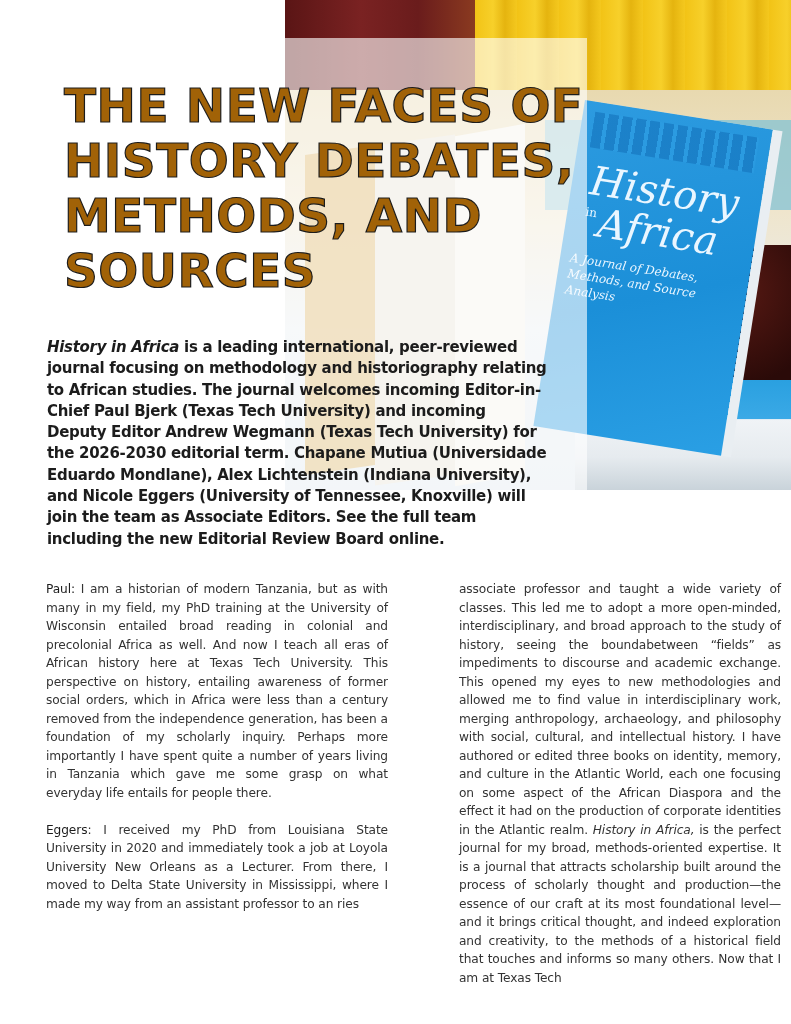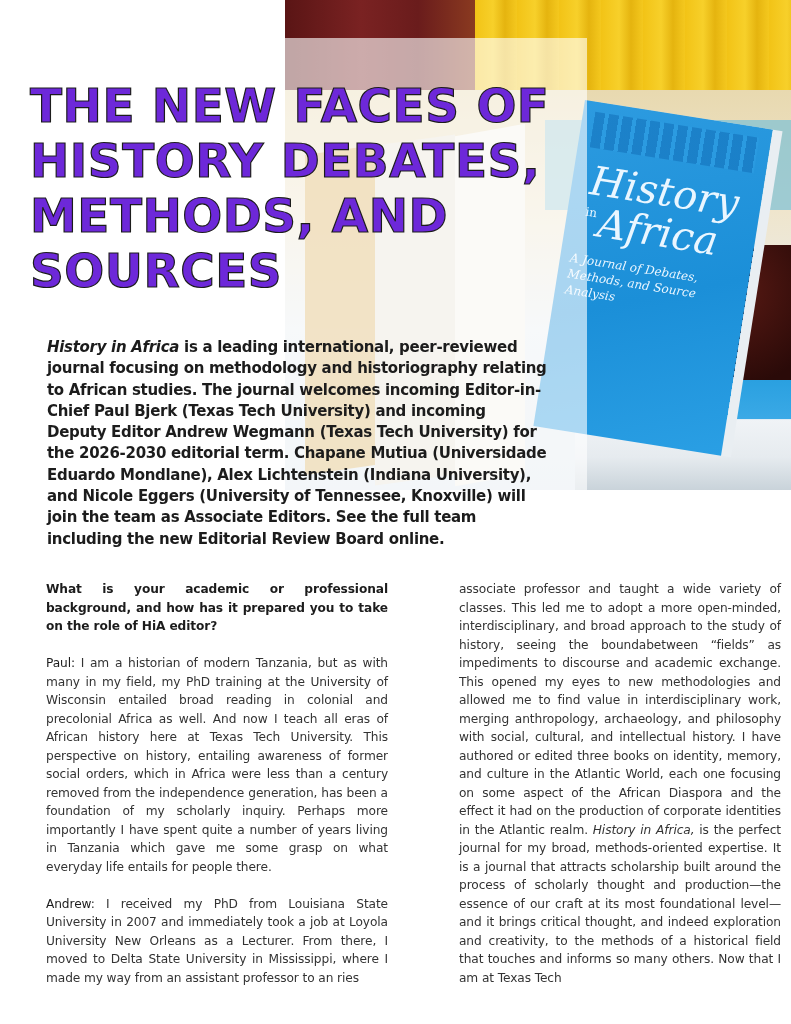--- a/index.html
+++ b/index.html
@@ -29,23 +29,23 @@
                    background: repeating-linear-gradient(90deg, #1677c0 0 10px, #2c9ce2 10px 14px); opacity: .7; }
   .cover-title { position: absolute; left: 18px; top: 58px; color: #eaf6ff;
                  font-family: "DejaVu Serif", serif; font-style: italic; font-size: 40px; line-height: 40px; }
   .cover-in { position: absolute; left: 18px; top: 103px; color: #eaf6ff; font-family: "DejaVu Serif", serif; font-size: 12px; }
   .cover-africa { position: absolute; left: 32px; top: 96px; color: #eaf6ff; font-family: "DejaVu Serif", serif; font-style: italic; font-size: 40px; }
   .cover-sub { position: absolute; left: 10px; top: 150px; width: 170px; color: #eaf6ff; font-family: "DejaVu Serif", serif;
                font-style: italic; font-size: 12px; line-height: 16px; }
   .overlay { position: absolute; left: 285px; top: 38px; width: 302px; height: 452px; background: rgba(255,255,255,0.62); }
 
   
-  .title { position: absolute; left: 30px; top: 78px; width: 540px; margin: 0;
+  .title { position: absolute; left: 64px; top: 78px; width: 540px; margin: 0;
            font-family: "DejaVu Sans", sans-serif; font-weight: 900; font-size: 47px; line-height: 55px;
-           letter-spacing: 0.5px; color: #6d28d9; -webkit-text-stroke: 1.2px #1c1c1c; }
+           letter-spacing: 0.5px; color: #a16207; -webkit-text-stroke: 1.2px #1c1c1c; }
 
   
   .intro { position: absolute; left: 47px; top: 337px; width: 500px; margin: 0;
            font-family: "DejaVu Sans", sans-serif; font-weight: bold; font-size: 15px; line-height: 21.3px;
            color: #1c1c1c; letter-spacing: -0.3px; }
   .intro em { font-style: italic; }
 
   
   .col { position: absolute; top: 580px; width: 342px; text-align: justify;
          font-family: "DejaVu Sans", sans-serif; font-size: 12.2px; line-height: 18.5px; color: #333; letter-spacing: -0.1px; }
@@ -77,20 +77,19 @@
     <div class="cover-sub">A Journal of Debates, Methods, and Source Analysis</div>
   </div>
 </div>
 <div class="overlay"></div>
 
 <h1 class="title">THE NEW FACES OF HISTORY DEBATES, METHODS, AND SOURCES</h1>
 
 <p class="intro"><em>History in Africa</em><span> is a leading international, peer-reviewed journal focusing on methodology and historiography relating to African studies. The journal welcomes incoming Editor-in-Chief Paul Bjerk (Texas Tech University) and incoming Deputy Editor Andrew Wegmann (Texas Tech University) for the 2026-2030 editorial term. Chapane Mutiua (Universidade Eduardo Mondlane), Alex Lichtenstein (Indiana University), and Nicole Eggers (University of Tennessee, Knoxville) will join the team as Associate Editors. See the full team including the new Editorial Review Board online.</span></p>
 
 <div class="col col-left">
-  <p class="question">What is your academic or professional background, and how has it prepared you to take on the role of HiA editor?</p>
   <p><span class="speaker">Paul:</span><span> I am a historian of modern Tanzania, but as with many in my field, my PhD training at the University of Wisconsin entailed broad reading in colonial and precolonial Africa as well. And now I teach all eras of African history here at Texas Tech University. This perspective on history, entailing awareness of former social orders, which in Africa were less than a century removed from the independence generation, has been a foundation of my scholarly inquiry. Perhaps more importantly I have spent quite a number of years living in Tanzania which gave me some grasp on what everyday life entails for people there.</span></p>
-  <p><span class="speaker">Andrew</span><span>: I received my PhD from Louisiana State University in 2007 and immediately took a job at Loyola University New Orleans as a Lecturer. From there, I moved to Delta State University in Mississippi, where I made my way from an assistant professor to an ries</span></p>
+  <p><span class="speaker">Eggers</span><span>: I received my PhD from Louisiana State University in 2020 and immediately took a job at Loyola University New Orleans as a Lecturer. From there, I moved to Delta State University in Mississippi, where I made my way from an assistant professor to an ries</span></p>
 </div>
 
 <div class="col col-right">
   <p><span>associate professor and taught a wide variety of classes. This led me to adopt a more open-minded, interdisciplinary, and broad approach to the study of history, seeing the boundabetween “fields” as impediments to discourse and academic exchange. This opened my eyes to new methodologies and allowed me to find value in interdisciplinary work, merging anthropology, archaeology, and philosophy with social, cultural, and intellectual history. I have authored or edited three books on identity, memory, and culture in the Atlantic World, each one focusing on some aspect of the African Diaspora and the effect it had on the production of corporate identities in the Atlantic realm. </span><em>History in Africa,</em><span> is the perfect journal for my broad, methods-oriented expertise. It is a journal that attracts scholarship built around the process of scholarly thought and production—the essence of our craft at its most foundational level—and it brings critical thought, and indeed exploration and creativity, to the methods of a historical field that touches and informs so many others. Now that I am at Texas Tech</span></p>
 </div>
 
 </body></html>

